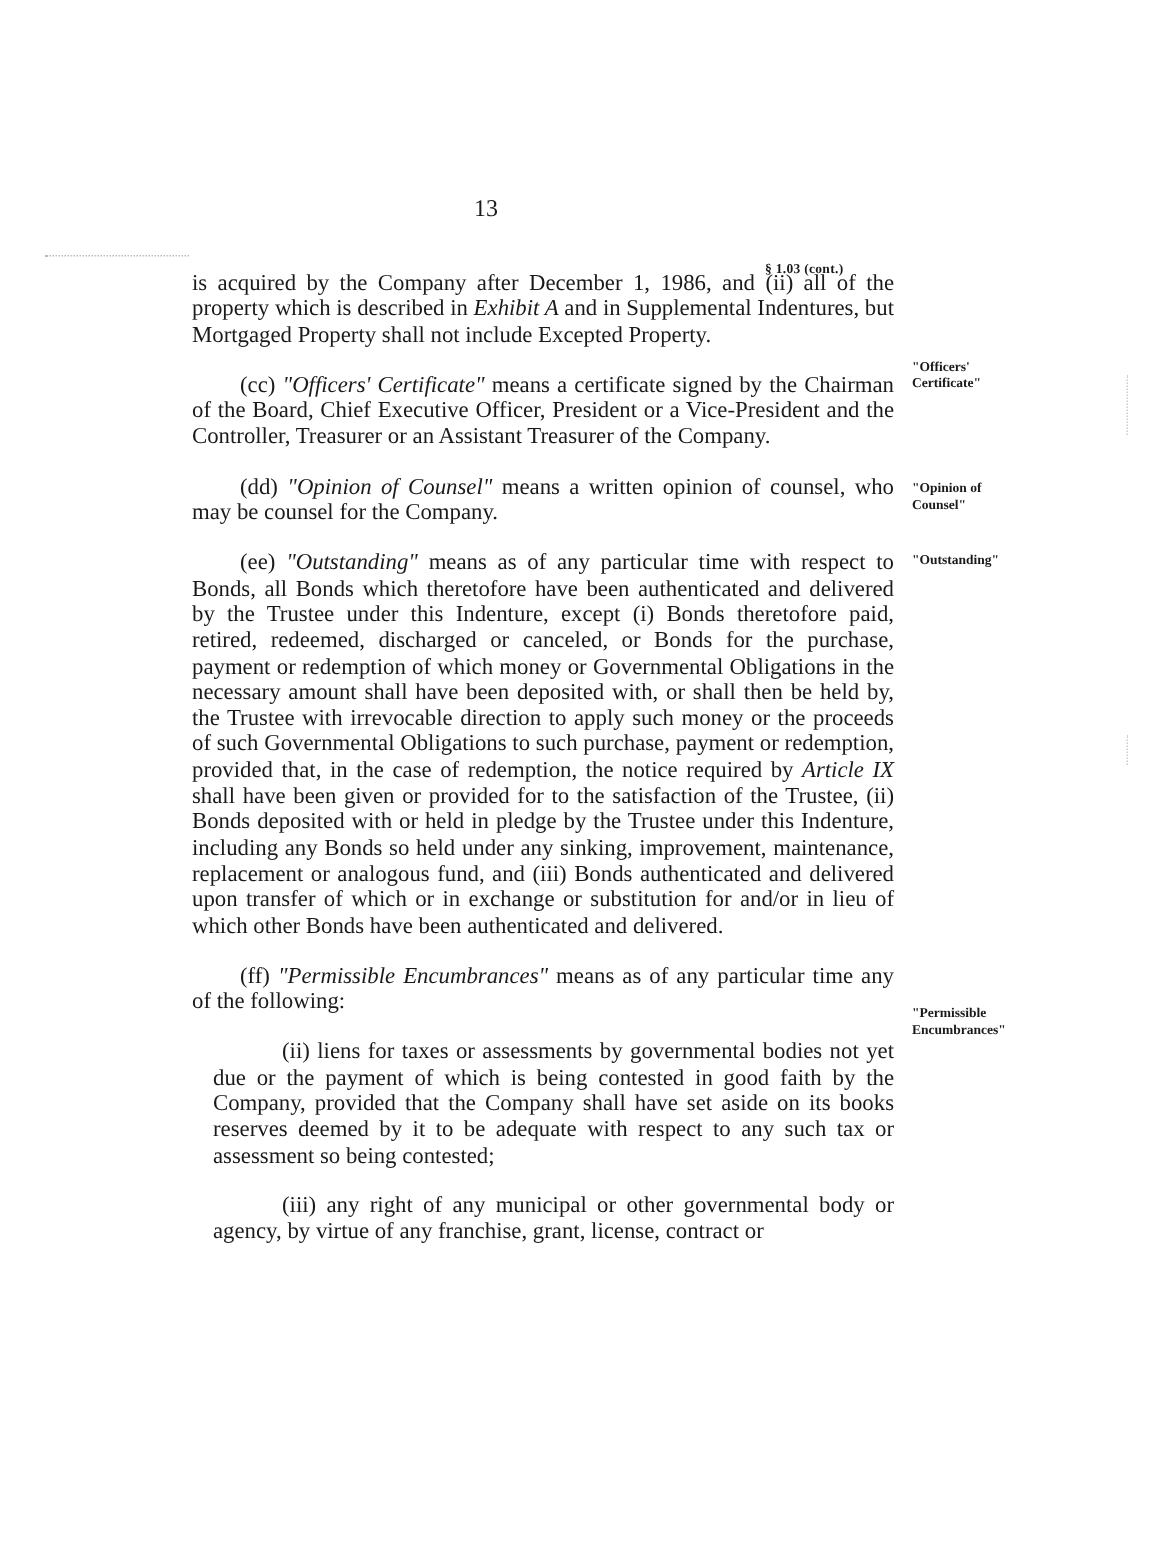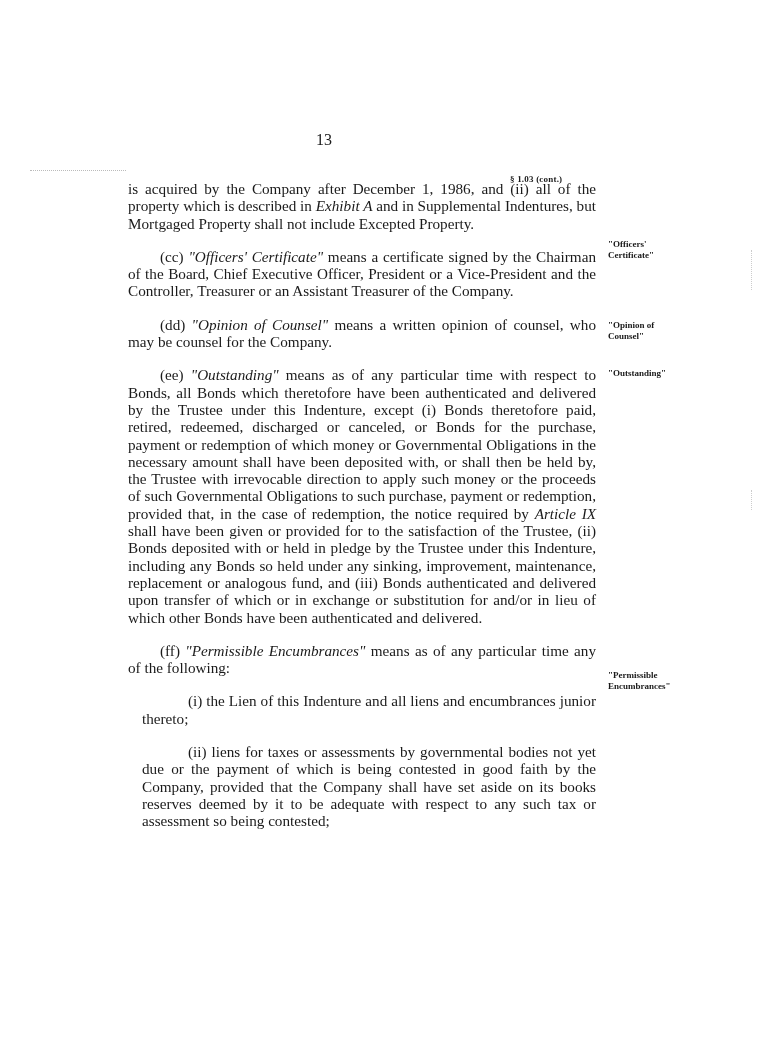--- a/index.html
+++ b/index.html
@@ -36,22 +36,22 @@
   </p>
   <p class="indent">
     <span>(dd) </span><i>"Opinion of Counsel"</i><span> means a written opinion of counsel, who may be counsel for the Company.</span>
   </p>
   <p class="indent">
     <span>(ee) </span><i>"Outstanding"</i><span> means as of any particular time with respect to Bonds, all Bonds which theretofore have been authenticated and delivered by the Trustee under this Indenture, except (i) Bonds theretofore paid, retired, redeemed, discharged or canceled, or Bonds for the purchase, payment or redemption of which money or Governmental Obligations in the necessary amount shall have been deposited with, or shall then be held by, the Trustee with irrevocable direction to apply such money or the proceeds of such Governmental Obligations to such purchase, payment or redemption, provided that, in the case of redemption, the notice required by </span><i>Article IX</i><span> shall have been given or provided for to the satisfaction of the Trustee, (ii) Bonds deposited with or held in pledge by the Trustee under this Indenture, including any Bonds so held under any sinking, improvement, maintenance, replacement or analogous fund, and (iii) Bonds authenticated and delivered upon transfer of which or in exchange or substitution for and/or in lieu of which other Bonds have been authenticated and delivered.</span>
   </p>
   <p class="indent">
     <span>(ff) </span><i>"Permissible Encumbrances"</i><span> means as of any particular time any of the following:</span>
   </p>
-  <p class="sub">(i) the Lien of this Indenture and all liens and encumbrances junior thereto;</p>
   <p class="sub">(ii) liens for taxes or assessments by governmental bodies not yet due or the payment of which is being contested in good faith by the Company, provided that the Company shall have set aside on its books reserves deemed by it to be adequate with respect to any such tax or assessment so being contested;</p>
+  <p class="sub">(iii) any right of any municipal or other governmental body or agency, by virtue of any franchise, grant, license, contract or</p>
 </div>
 
 <div class="margin" style="top:239px;">
   <div>"Officers'</div>
   <div>Certificate"</div>
 </div>
 <div class="margin" style="top:320px;">
   <div>"Opinion of</div>
   <div>Counsel"</div>
 </div>

